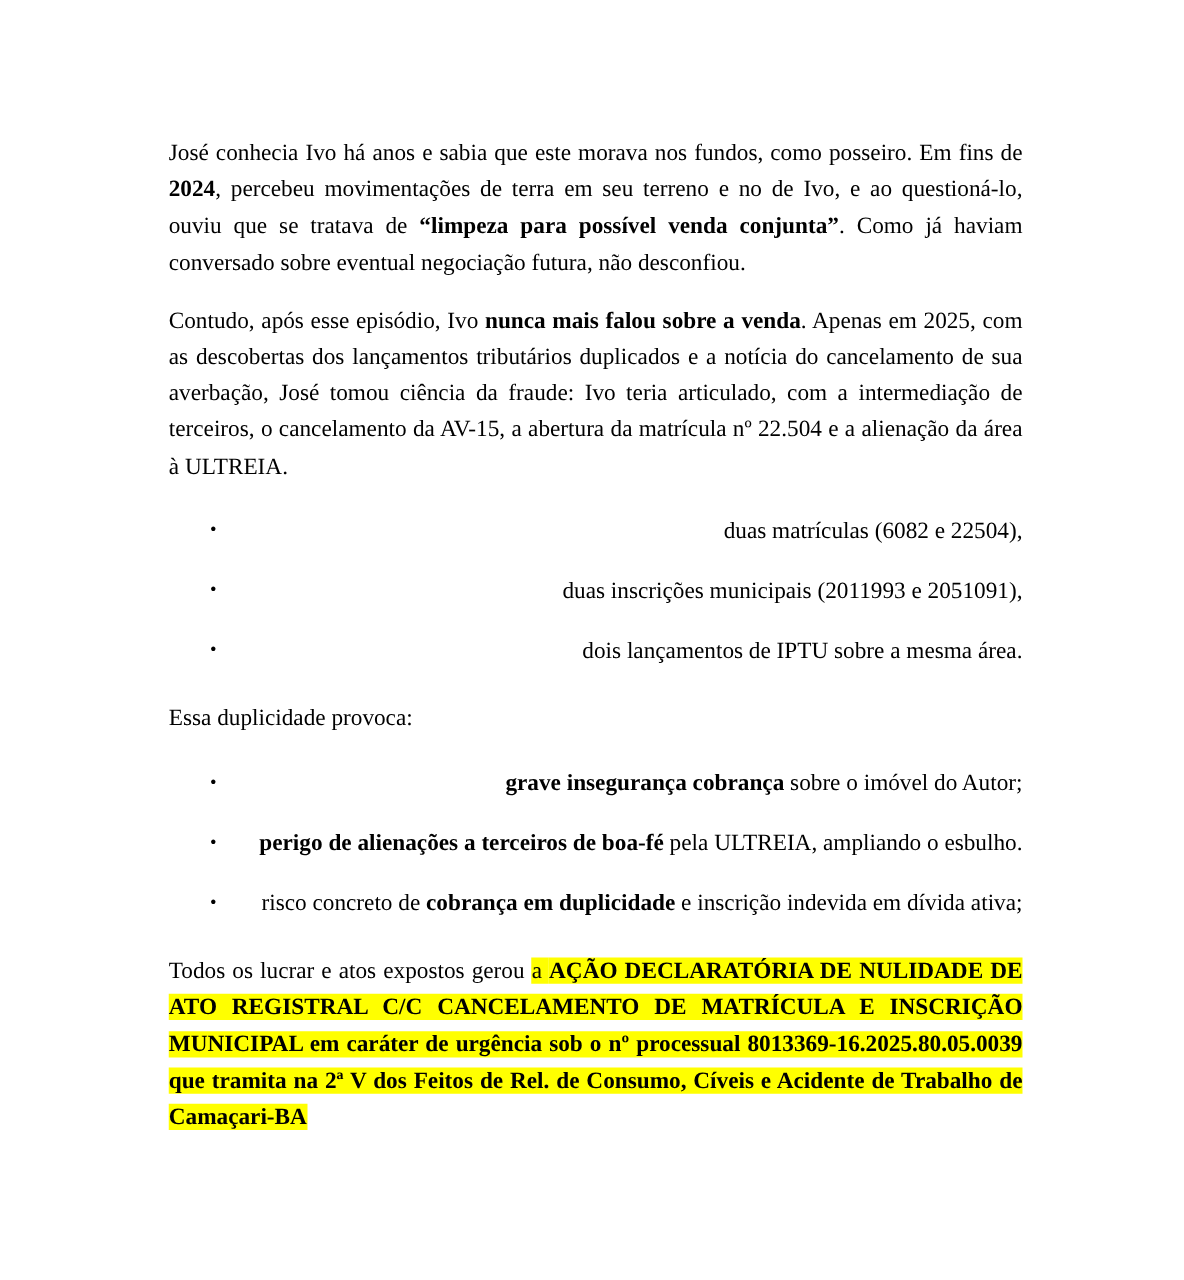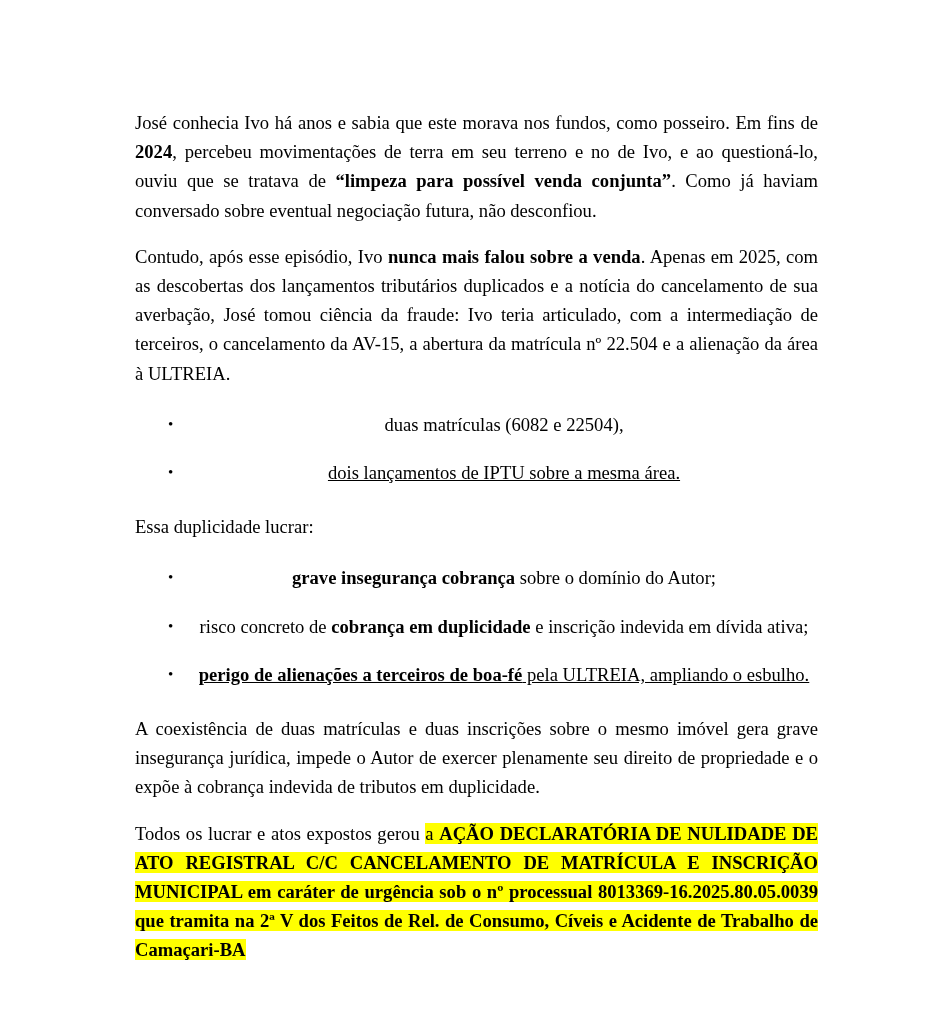--- a/index.html
+++ b/index.html
@@ -41,25 +41,24 @@
     list-style: none;
     margin: 0 0 14px 0;
     padding: 0;
   }
   ul.bullets li {
     position: relative;
     margin: 0 0 19px 0;
     padding-left: 55px;
     font-size: 18.6px;
     line-height: 29.2px;
-    text-align: center;
+    text-align: right;
   }
   ul.bullets li:last-child {
     margin-bottom: 0;
-    text-decoration: underline;
   }
   ul.bullets li::before {
     content: "\2022";
     position: absolute;
     left: 33px;
     top: 0;
     font-size: 15px;
     line-height: 29.2px;
   }
   .b {
@@ -81,36 +80,36 @@
 
     <p class="para"><span>José conhecia Ivo há anos e sabia que este morava nos fundos, como posseiro. Em fins de </span><span class="b">2024</span><span>, percebeu movimentações de terra em seu terreno e no de Ivo, e ao questioná-lo, ouviu que se tratava de </span><span class="b">“limpeza para possível venda conjunta”</span><span>. Como já haviam conversado sobre eventual negociação futura, não desconfiou.</span></p>
 
     <p class="para"><span>Contudo, após esse episódio, Ivo </span><span class="b">nunca mais falou sobre a venda</span><span>. Apenas em 2025, com as descobertas dos lançamentos tributários duplicados e a notícia do cancelamento de sua averbação, José tomou ciência da fraude: Ivo teria articulado, com a intermediação de terceiros, o cancelamento da AV-15, a abertura da matrícula nº 22.504 e a alienação da área à ULTREIA.</span></p>
 
 
     <div class="spacer-sm"></div>
 
     <ul class="bullets">
       <li><span>duas matrículas (6082 e 22504),</span></li>
+      <li><span>duas inscrições municipais (2011993 e 2051091),</span></li>
       <li><span>dois lançamentos de IPTU sobre a mesma área.</span></li>
     </ul>
 
     <div class="spacer-md"></div>
 
-    <p class="para">Essa duplicidade lucrar:</p>
+    <p class="para">Essa duplicidade provoca:</p>
 
     <div class="spacer-sm"></div>
 
     <ul class="bullets">
-      <li><span class="b">grave insegurança cobrança</span><span> sobre o domínio do Autor;</span></li>
+      <li><span class="b">grave insegurança cobrança</span><span> sobre o imóvel do Autor;</span></li>
+      <li><span class="b">perigo de alienações a terceiros de boa-fé</span><span> pela ULTREIA, ampliando o esbulho.</span></li>
       <li><span>risco concreto de </span><span class="b">cobrança em duplicidade</span><span> e inscrição indevida em dívida ativa;</span></li>
-      <li><span class="b">perigo de alienações a terceiros de boa-fé</span><span> pela ULTREIA, ampliando o esbulho.</span></li>
     </ul>
 
     <div class="spacer-md"></div>
 
 
-    <p class="para">A coexistência de duas matrículas e duas inscrições sobre o mesmo imóvel gera grave insegurança jurídica, impede o Autor de exercer plenamente seu direito de propriedade e o expõe à cobrança indevida de tributos em duplicidade.</p>
 
     <p class="para"><span>Todos os lucrar e atos expostos gerou </span><span class="hl">a </span><span class="hl b">AÇÃO DECLARATÓRIA DE NULIDADE DE ATO REGISTRAL C/C CANCELAMENTO DE MATRÍCULA E INSCRIÇÃO MUNICIPAL em caráter de urgência sob o nº processual 8013369-16.2025.80.05.0039 que tramita na 2ª V dos Feitos de Rel. de Consumo, Cíveis e Acidente de Trabalho de Camaçari-BA</span></p>
 
   </div>
 </div>
 
 </body></html>

